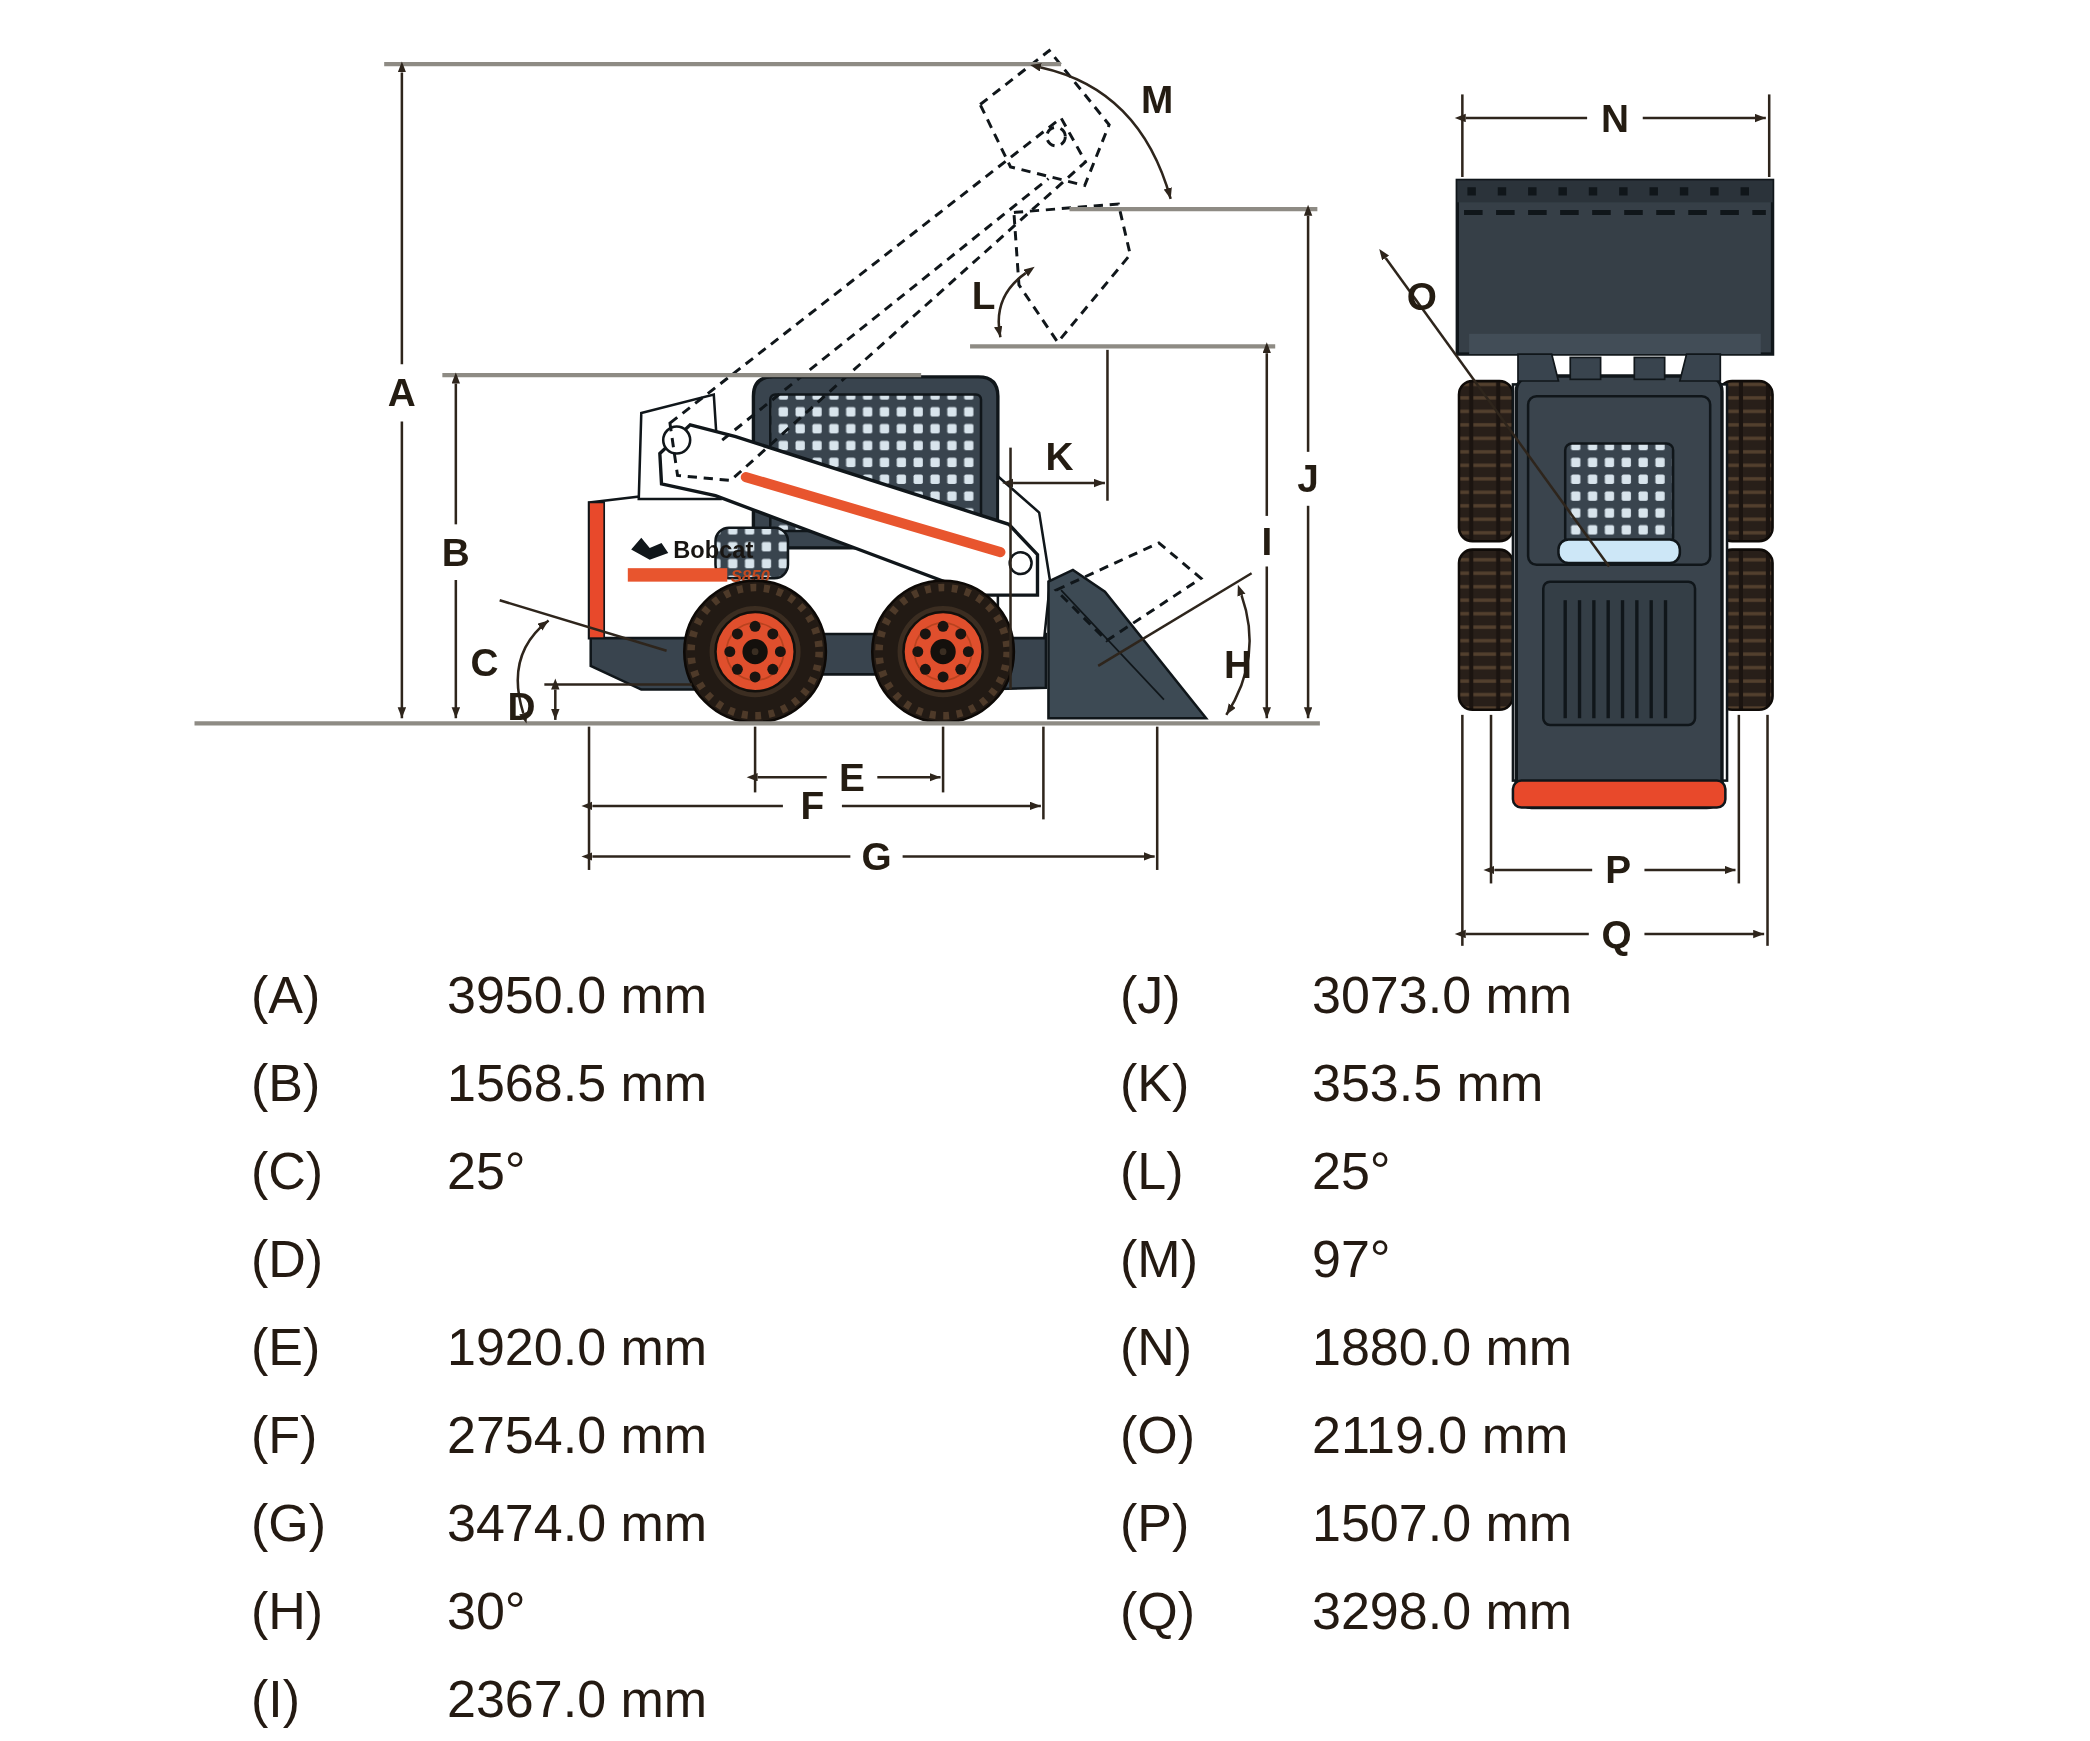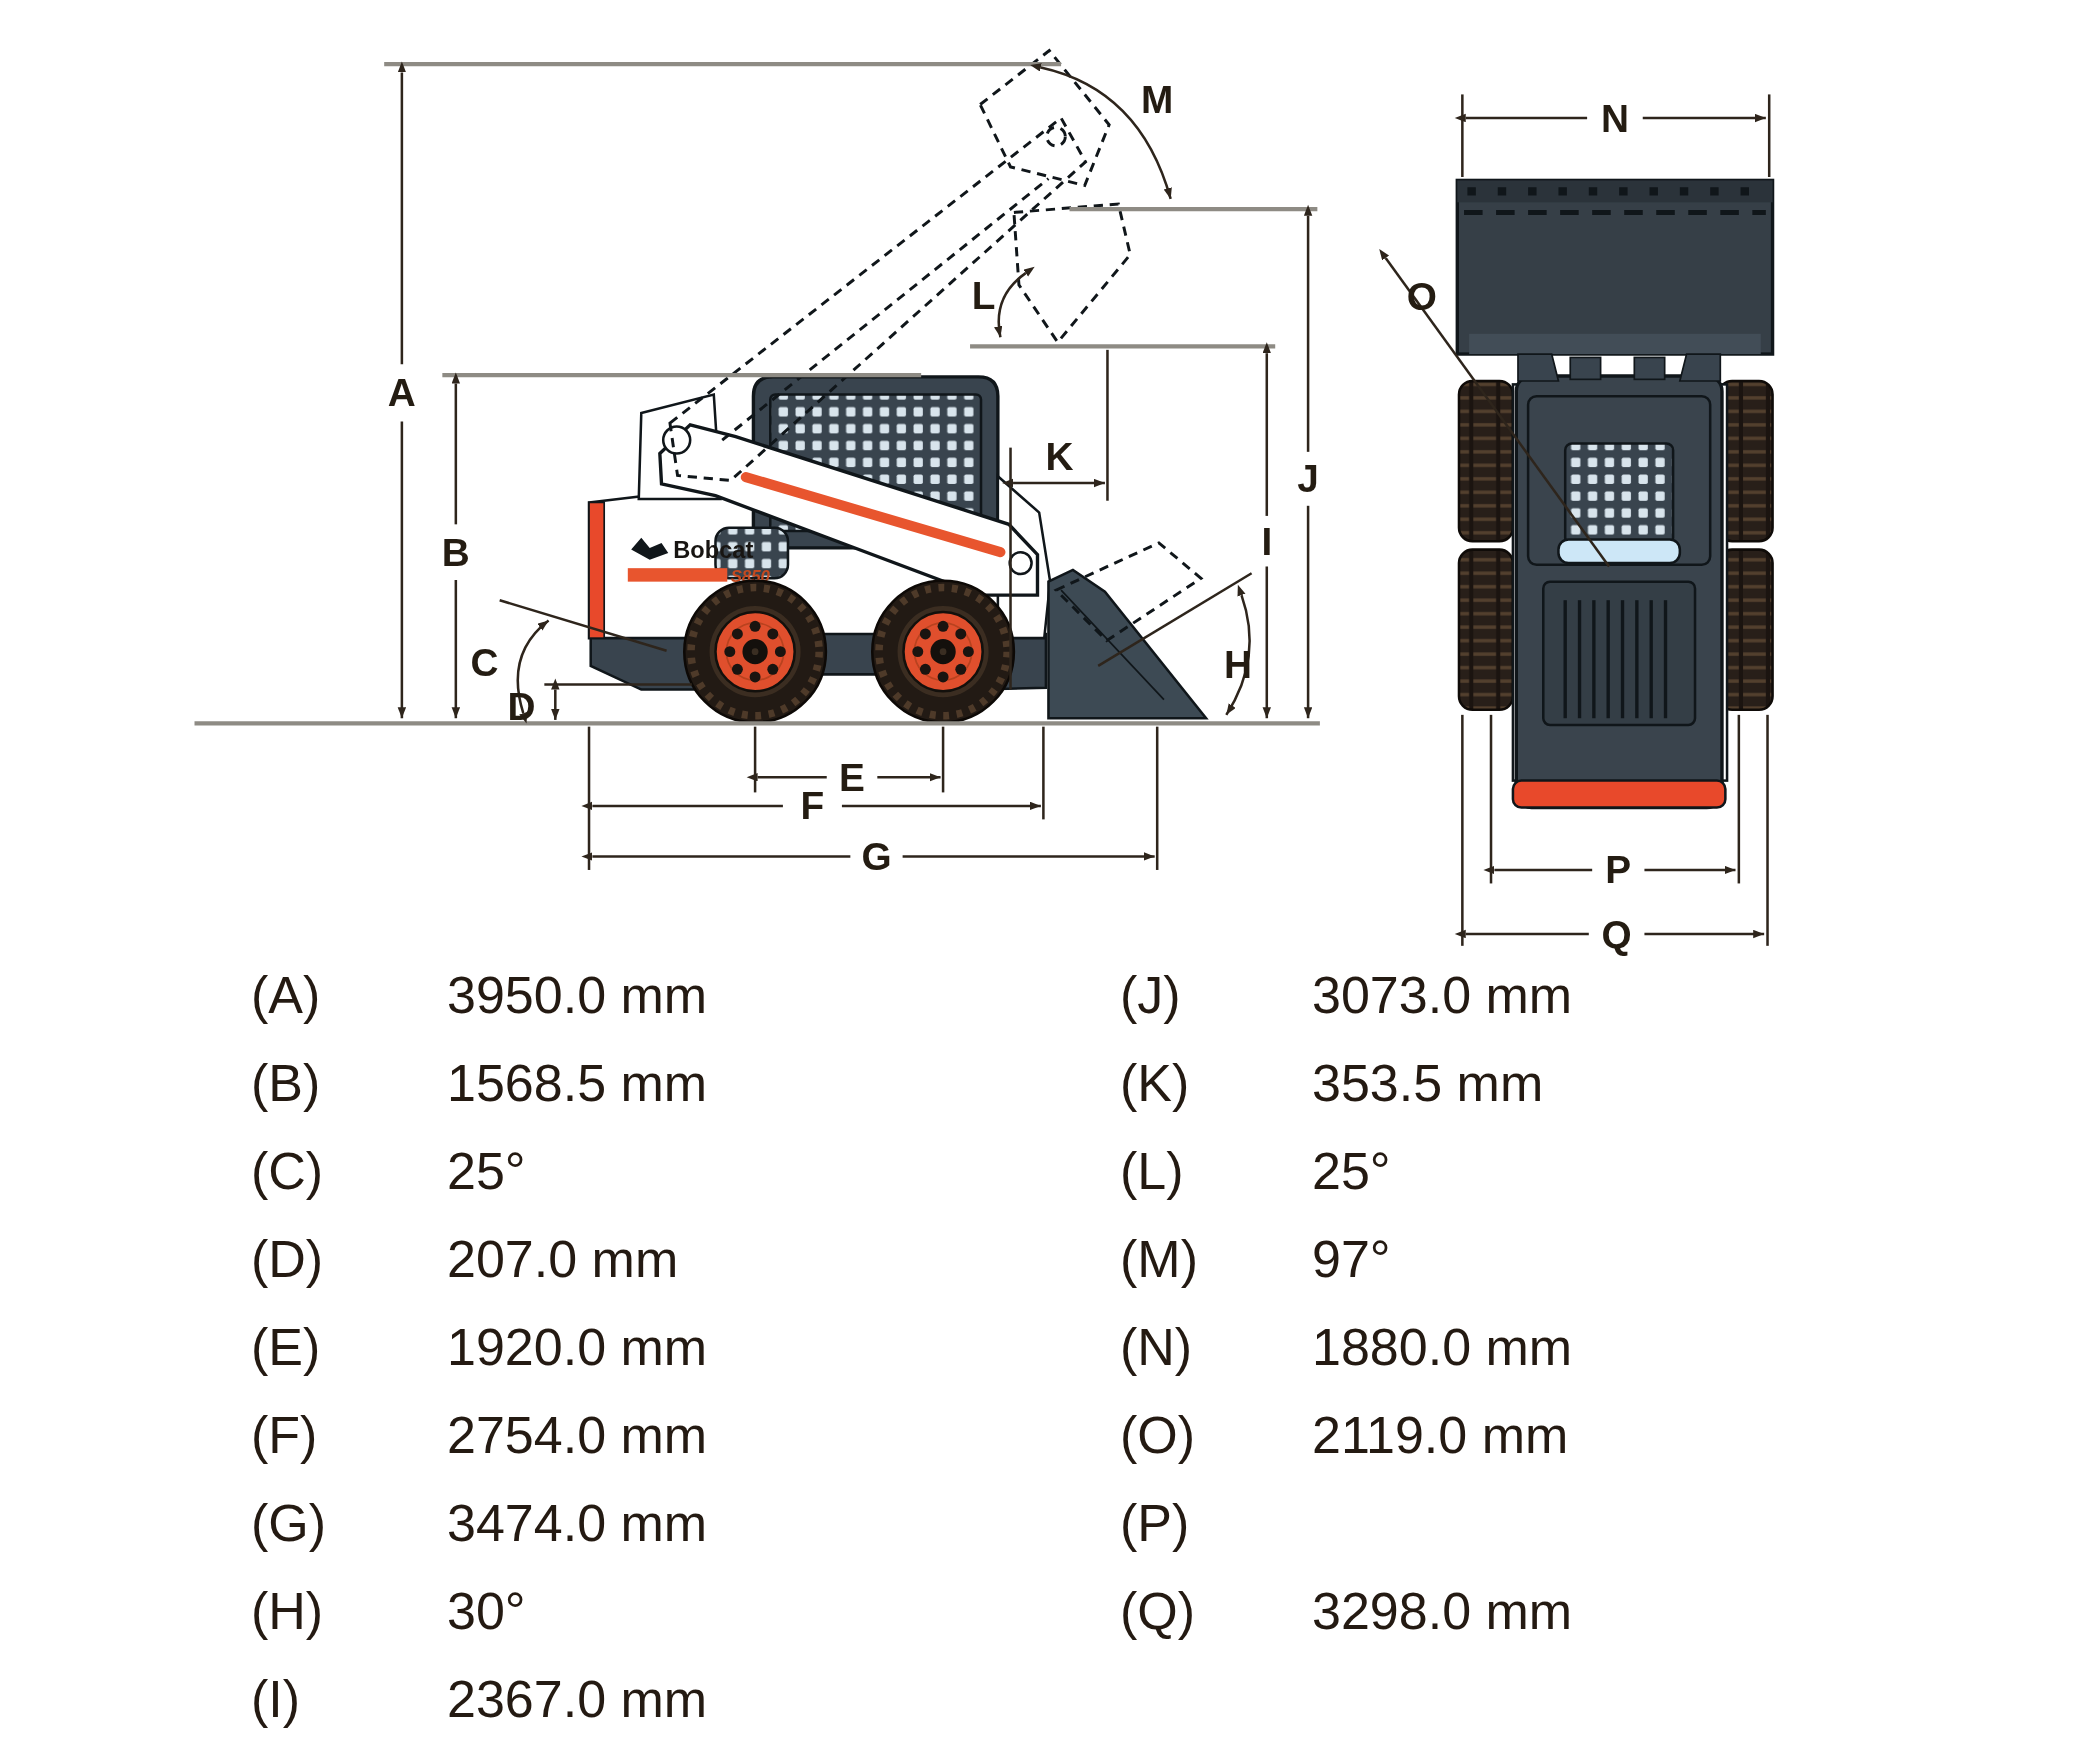--- a/index.html
+++ b/index.html
@@ -245,21 +245,20 @@
   <div class="spec-row">
     <span class="spec-label">(B)</span>
     <span class="spec-value">1568.5 mm</span>
   </div>
   <div class="spec-row">
     <span class="spec-label">(C)</span>
     <span class="spec-value">25°</span>
   </div>
   <div class="spec-row">
     <span class="spec-label">(D)</span>
-    <span class="spec-value">207.0 mm</span>
   </div>
   <div class="spec-row">
     <span class="spec-label">(E)</span>
     <span class="spec-value">1920.0 mm</span>
   </div>
   <div class="spec-row">
     <span class="spec-label">(F)</span>
     <span class="spec-value">2754.0 mm</span>
   </div>
   <div class="spec-row">
@@ -296,19 +295,20 @@
   <div class="spec-row">
     <span class="spec-label">(N)</span>
     <span class="spec-value">1880.0 mm</span>
   </div>
   <div class="spec-row">
     <span class="spec-label">(O)</span>
     <span class="spec-value">2119.0 mm</span>
   </div>
   <div class="spec-row">
     <span class="spec-label">(P)</span>
+    <span class="spec-value">1507.0 mm</span>
   </div>
   <div class="spec-row">
     <span class="spec-label">(Q)</span>
     <span class="spec-value">3298.0 mm</span>
   </div>
 </div>
 
 
 </body></html>

